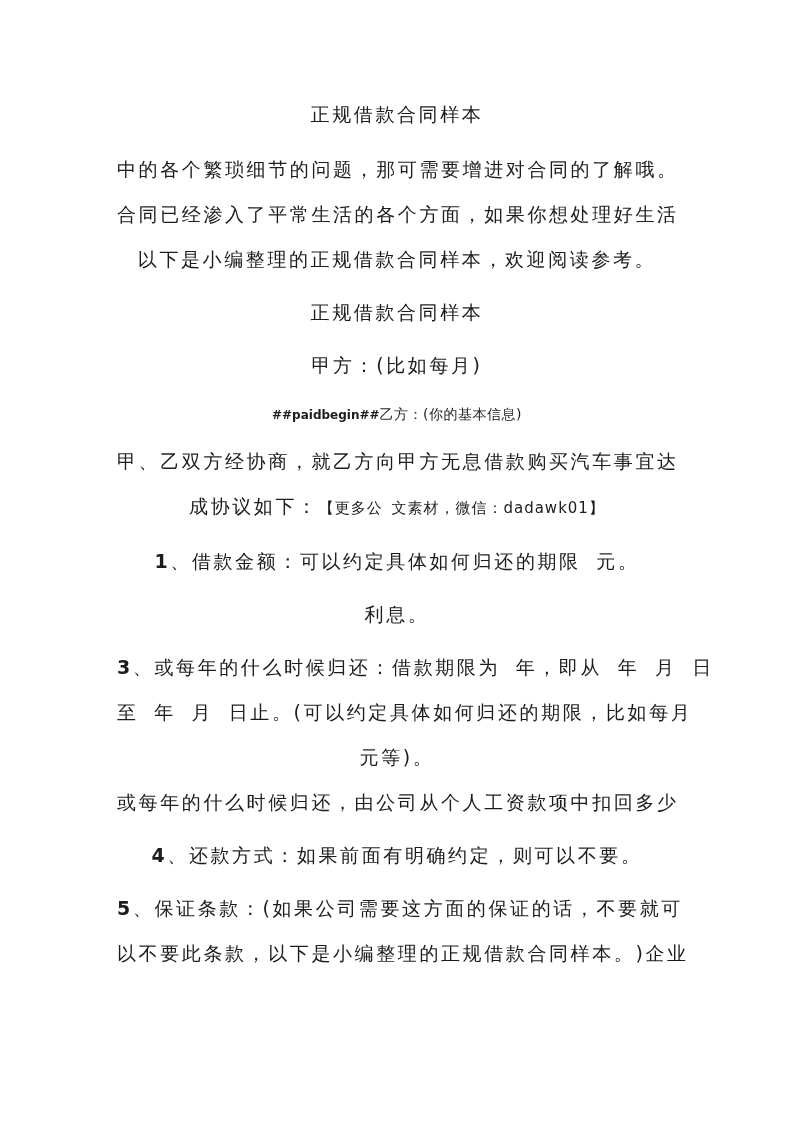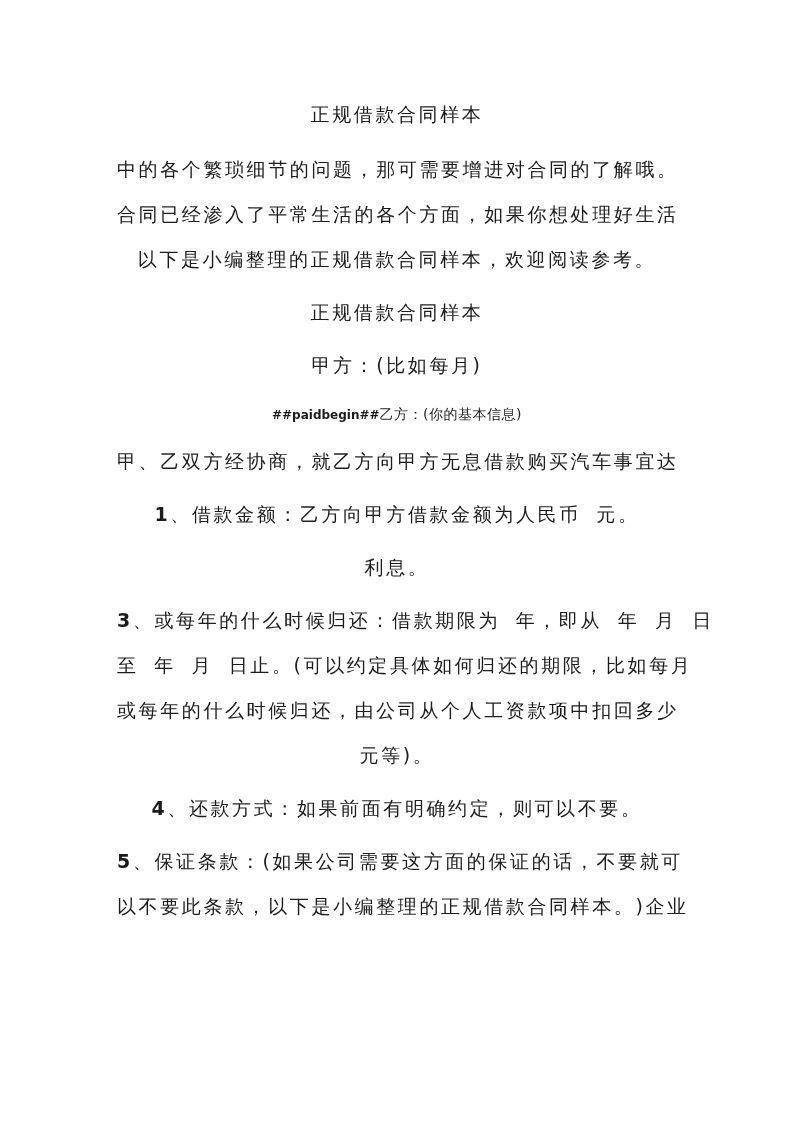--- a/index.html
+++ b/index.html
@@ -78,32 +78,33 @@
         <div class="line"><span class="seg-normal">正规借款合同样本</span></div>
       </div>
       <div class="block">
         <div class="line"><span class="seg-normal">甲方：(比如每月)</span></div>
       </div>
       <div class="block compact">
         <div class="line"><span class="seg-latin">##paidbegin##</span><span class="seg-meta">乙方：(你的基本信息)</span></div>
       </div>
       <div class="block">
         <div class="line"><span class="seg-normal">甲、乙双方经协商，就乙方向甲方无息借款购买汽车事宜达</span></div>
+        <div class="line"><span class="seg-normal">成协议如下：</span><span class="seg-small">【更多公 文素材，微信：dadawk01】</span></div>
       </div>
       <div class="block">
-        <div class="line"><span class="seg-num">1</span><span class="seg-normal">、借款金额：乙方向甲方借款金额为人民币 元。</span></div>
+        <div class="line"><span class="seg-num">1</span><span class="seg-normal">、借款金额：可以约定具体如何归还的期限 元。</span></div>
       </div>
       <div class="block">
         <div class="line"><span class="seg-normal">利息。</span></div>
       </div>
       <div class="block">
         <div class="line"><span class="seg-num">3</span><span class="seg-normal">、或每年的什么时候归还：借款期限为 年，即从 年 月 日</span></div>
         <div class="line"><span class="seg-normal">至 年 月 日止。(可以约定具体如何归还的期限，比如每月</span></div>
+        <div class="line"><span class="seg-normal">元等)。</span></div>
         <div class="line"><span class="seg-normal">或每年的什么时候归还，由公司从个人工资款项中扣回多少</span></div>
-        <div class="line"><span class="seg-normal">元等)。</span></div>
       </div>
       <div class="block">
         <div class="line"><span class="seg-num">4</span><span class="seg-normal">、还款方式：如果前面有明确约定，则可以不要。</span></div>
       </div>
       <div class="block">
         <div class="line"><span class="seg-num">5</span><span class="seg-normal">、保证条款：(如果公司需要这方面的保证的话，不要就可</span></div>
         <div class="line"><span class="seg-normal">以不要此条款，以下是小编整理的正规借款合同样本。)企业</span></div>
       </div>
     </div>
 </div>

